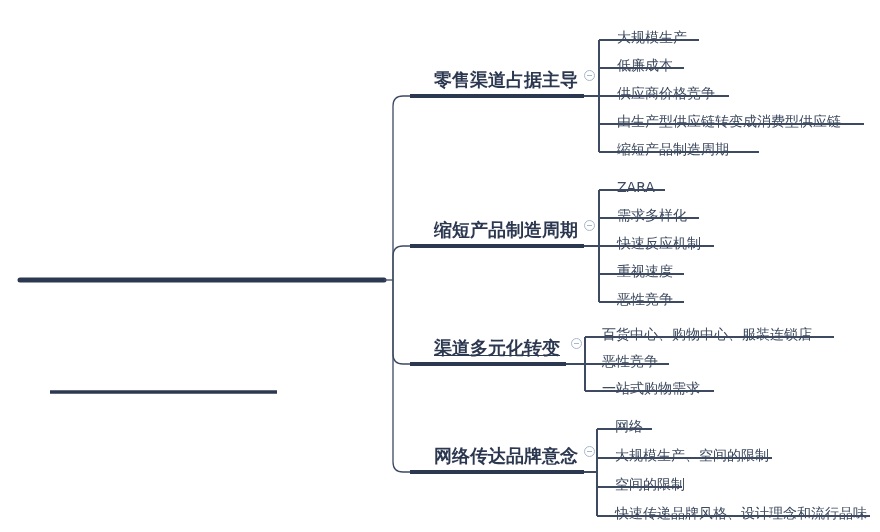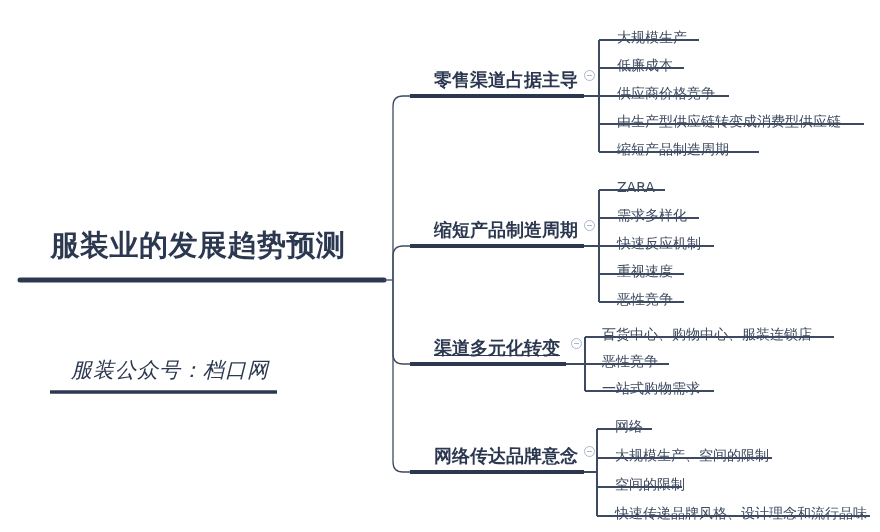--- a/index.html
+++ b/index.html
@@ -69,23 +69,21 @@
       <line x1="599" y1="302" x2="684" y2="302" stroke="#3e4a62" stroke-width="1.2" stroke-linecap="butt" shape-rendering="crispEdges"></line>
       <line x1="585" y1="337" x2="834" y2="337" stroke="#3e4a62" stroke-width="1.2" stroke-linecap="butt" shape-rendering="crispEdges"></line>
       <line x1="585" y1="364" x2="669" y2="364" stroke="#3e4a62" stroke-width="1.2" stroke-linecap="butt" shape-rendering="crispEdges"></line>
       <line x1="585" y1="391" x2="714" y2="391" stroke="#3e4a62" stroke-width="1.2" stroke-linecap="butt" shape-rendering="crispEdges"></line>
       <line x1="597" y1="429" x2="652" y2="429" stroke="#3e4a62" stroke-width="1.2" stroke-linecap="butt" shape-rendering="crispEdges"></line>
       <line x1="597" y1="458" x2="772" y2="458" stroke="#3e4a62" stroke-width="1.2" stroke-linecap="butt" shape-rendering="crispEdges"></line>
       <line x1="597" y1="487" x2="682" y2="487" stroke="#3e4a62" stroke-width="1.2" stroke-linecap="butt" shape-rendering="crispEdges"></line>
       <line x1="597" y1="516" x2="870" y2="516" stroke="#3e4a62" stroke-width="1.2" stroke-linecap="butt" shape-rendering="crispEdges"></line>
     </svg>
 
-  <div class="node central-title" id="centralTitle" style="left:50px;top:228px;width:296px;">服装业的发展趋势预测</div>
 
-  <div class="node central-note" id="centralNote" style="left:50px;top:357px;width:240px;">服装公众号：档口网</div>
 
   <div id="nodes">
       <div class="node branch-label" style="left: 410px; width: 168px; top: 70px;">零售渠道占据主导</div>
       <div class="collapse" style="left: 584px; top: 70px;"></div>
       <div class="node child-label" style="left: 617px; top: 18px;">大规模生产</div>
       <div class="node child-label" style="left: 617px; top: 46px;">低廉成本</div>
       <div class="node child-label" style="left: 617px; top: 74px;">供应商价格竞争</div>
       <div class="node child-label" style="left: 617px; top: 102px;">由生产型供应链转变成消费型供应链</div>
       <div class="node child-label" style="left: 617px; top: 130px;">缩短产品制造周期</div>
       <div class="node branch-label" style="left: 410px; width: 168px; top: 220px;">缩短产品制造周期</div>

